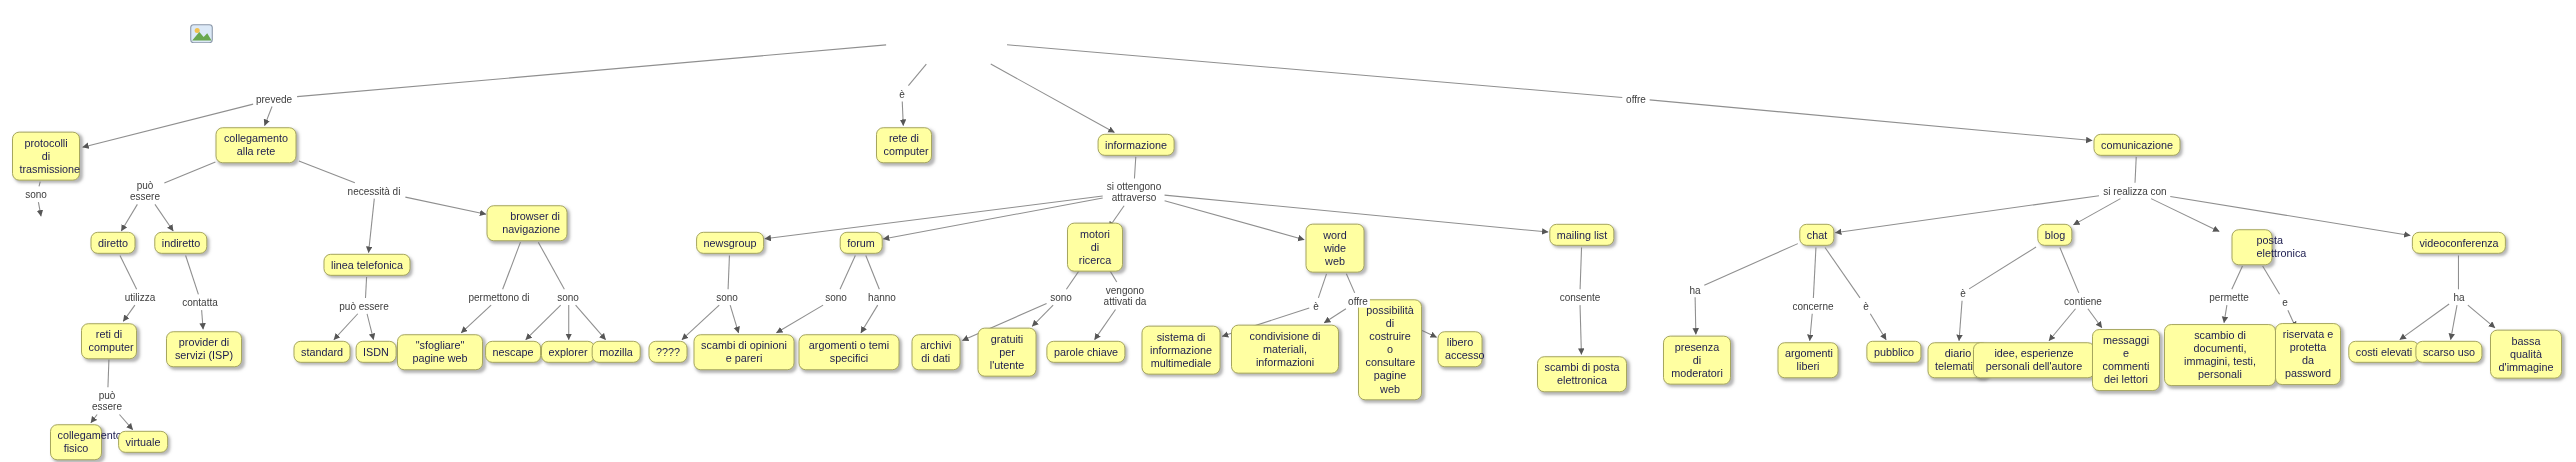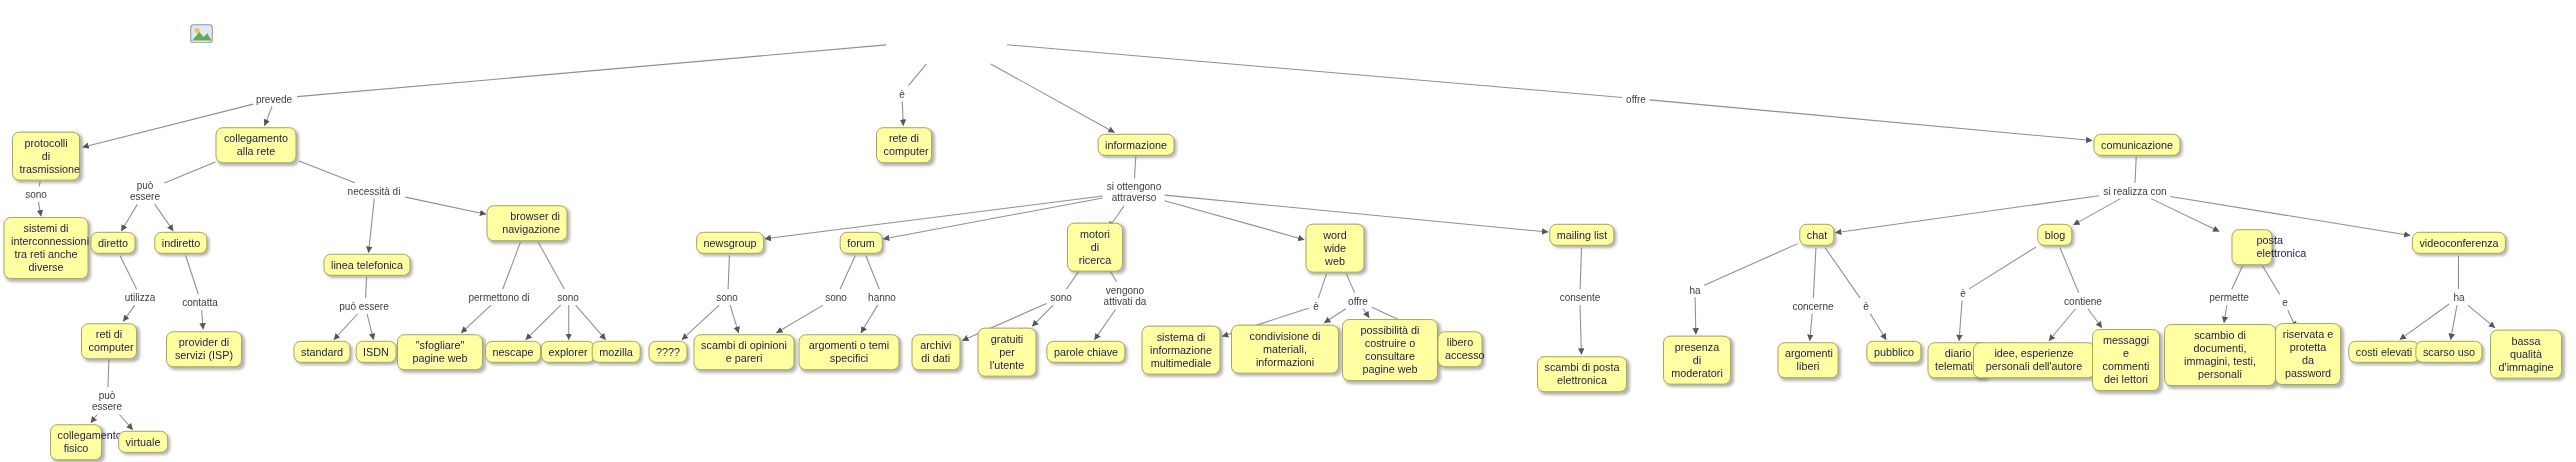--- a/index.html
+++ b/index.html
@@ -130,21 +130,20 @@
       <line x1="3142.8311688311687" y1="369.5" x2="3166.4285714285716" y2="409" class="edge"></line>
       <line x1="3177.957746478873" y1="431" x2="3189" y2="455.5" class="edge" marker-end="url(#arrow)"></line>
       <line x1="3415" y1="355" x2="3415" y2="402" class="edge"></line>
       <line x1="3402" y1="422.4095238095238" x2="3333.4868421052633" y2="472" class="edge" marker-end="url(#arrow)"></line>
       <line x1="3412.9736842105262" y1="424" x2="3404.1315789473683" y2="472" class="edge" marker-end="url(#arrow)"></line>
       <line x1="3428" y1="423.9032258064516" x2="3465.673076923077" y2="455.5" class="edge" marker-end="url(#arrow)"></line>
     </svg>
 
   <div id="nodes">
       <div class="node concept wrap" id="n-protocolli" style="left: 46px; top: 156px; width: 68px;">protocolli di trasmissione</div>
-      <div class="node concept wrap" id="n-sistemi" style="left: 46px; top: 248px; width: 85px;">sistemi di interconnessioni tra reti anche diverse</div>
       <div class="node concept wrap" id="n-collegamento_rete" style="left: 256px; top: 145px; width: 81px;">collegamento alla rete</div>
       <div class="node concept" id="n-diretto" style="left: 113px; top: 243px;">diretto</div>
       <div class="node concept" id="n-indiretto" style="left: 181px; top: 243px;">indiretto</div>
       <div class="node concept wrap" id="n-reti_computer" style="left: 109px; top: 341px; width: 56px;">reti di computer</div>
       <div class="node concept wrap" id="n-provider_isp" style="left: 204px; top: 349px; width: 76px;">provider di servizi (ISP)</div>
       <div class="node concept wrap" id="n-collegamento_fisico" style="left: 76px; top: 442px; width: 52px;">collegamento fisico</div>
       <div class="node concept" id="n-virtuale" style="left: 143px; top: 442px;">virtuale</div>
       <div class="node concept" id="n-linea_telefonica" style="left: 367px; top: 265px;">linea telefonica</div>
       <div class="node concept" id="n-standard" style="left: 322px; top: 352px;">standard</div>
       <div class="node concept" id="n-isdn" style="left: 376px; top: 352px;">ISDN</div>
@@ -160,21 +159,21 @@
       <div class="node concept wrap" id="n-scambi_opinioni" style="left: 744px; top: 352px; width: 101px;">scambi di opinioni e pareri</div>
       <div class="node concept" id="n-forum" style="left: 861px; top: 243px;">forum</div>
       <div class="node concept wrap" id="n-argomenti_temi" style="left: 849px; top: 352px; width: 101px;">argomenti o temi specifici</div>
       <div class="node concept wrap" id="n-motori" style="left: 1095px; top: 247px; width: 56px;">motori di ricerca</div>
       <div class="node concept wrap" id="n-archivi" style="left: 936px; top: 352px; width: 49px; padding-left: 6px;">archivi di dati</div>
       <div class="node concept wrap" id="n-gratuiti" style="left: 1007px; top: 352px; width: 59px;">gratuiti per l'utente</div>
       <div class="node concept" id="n-parole_chiave" style="left: 1086px; top: 352px;">parole chiave</div>
       <div class="node concept wrap" id="n-www" style="left: 1335px; top: 248px; width: 59px;">word wide web</div>
       <div class="node concept wrap" id="n-sistema_info" style="left: 1181px; top: 350px; width: 79px;">sistema di informazione multimediale</div>
       <div class="node concept wrap" id="n-condivisione" style="left: 1285px; top: 349px; width: 108px;">condivisione di materiali, informazioni</div>
-      <div class="node concept wrap" id="n-possibilita" style="left: 1390px; top: 350px; width: 96px;">possibilità di costruire o consultare pagine web</div>
+      <div class="node concept wrap" id="n-possibilita" style="left: 1390px; top: 350px; width: 64px;">possibilità di costruire o consultare pagine web</div>
       <div class="node concept wrap" id="n-libero" style="left: 1460px; top: 349px; width: 45px;">libero accesso</div>
       <div class="node concept" id="n-mailing" style="left: 1582px; top: 235px;">mailing list</div>
       <div class="node concept wrap" id="n-scambi_posta" style="left: 1582px; top: 374px; width: 90px;">scambi di posta elettronica</div>
       <div class="node concept" id="n-comunicazione" style="left: 2137px; top: 145px;">comunicazione</div>
       <div class="node concept" id="n-chat" style="left: 1817px; top: 235px;">chat</div>
       <div class="node concept wrap" id="n-presenza" style="left: 1697px; top: 360px; width: 68px;">presenza di moderatori</div>
       <div class="node concept wrap" id="n-arg_liberi" style="left: 1808px; top: 360px; width: 61px;">argomenti liberi</div>
       <div class="node concept" id="n-pubblico" style="left: 1894px; top: 352px; border-radius: 6px;">pubblico</div>
       <div class="node concept" id="n-blog" style="left: 2055px; top: 235px;">blog</div>
       <div class="node concept wrap" id="n-diario" style="left: 1958px; top: 360px; width: 61px;">diario telematico</div>

